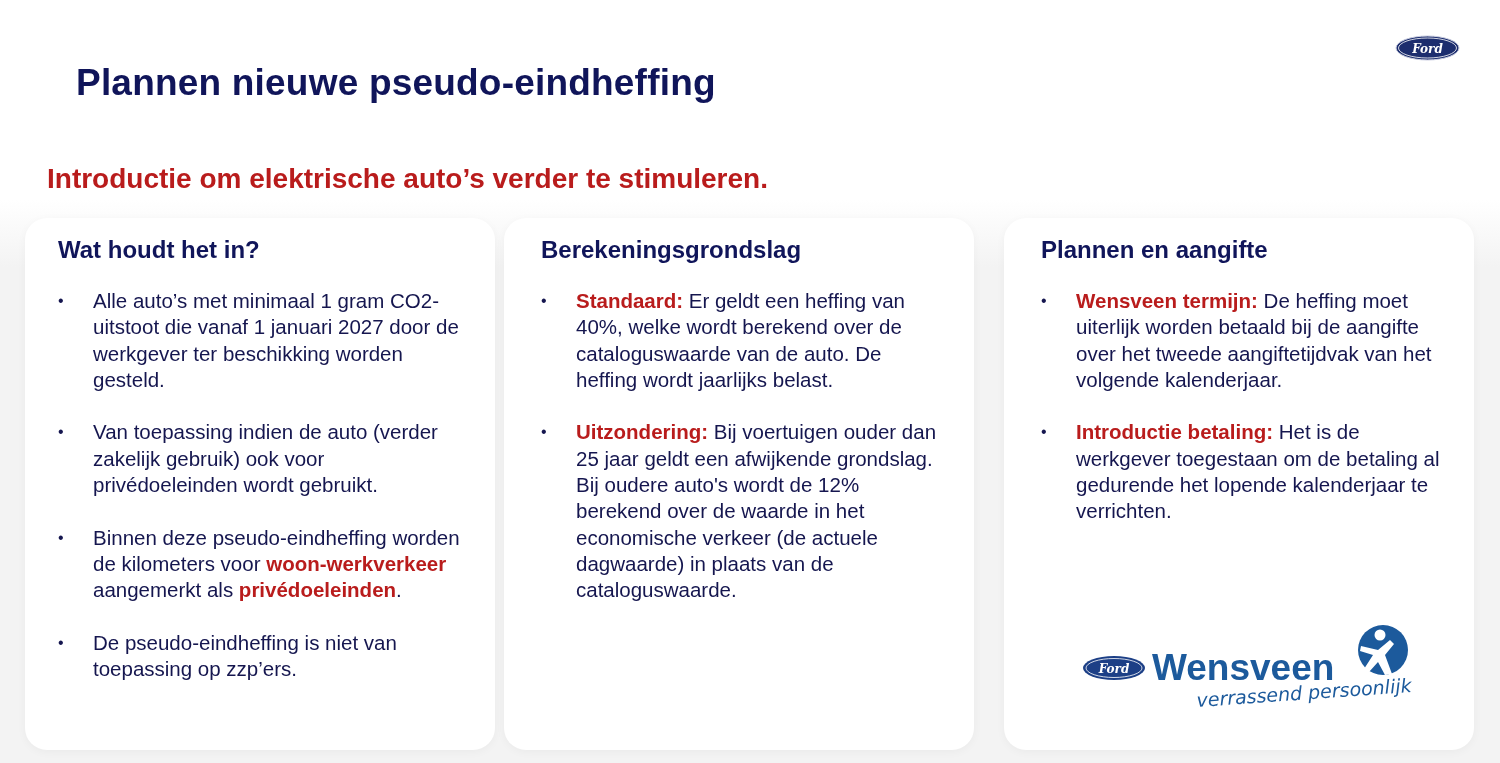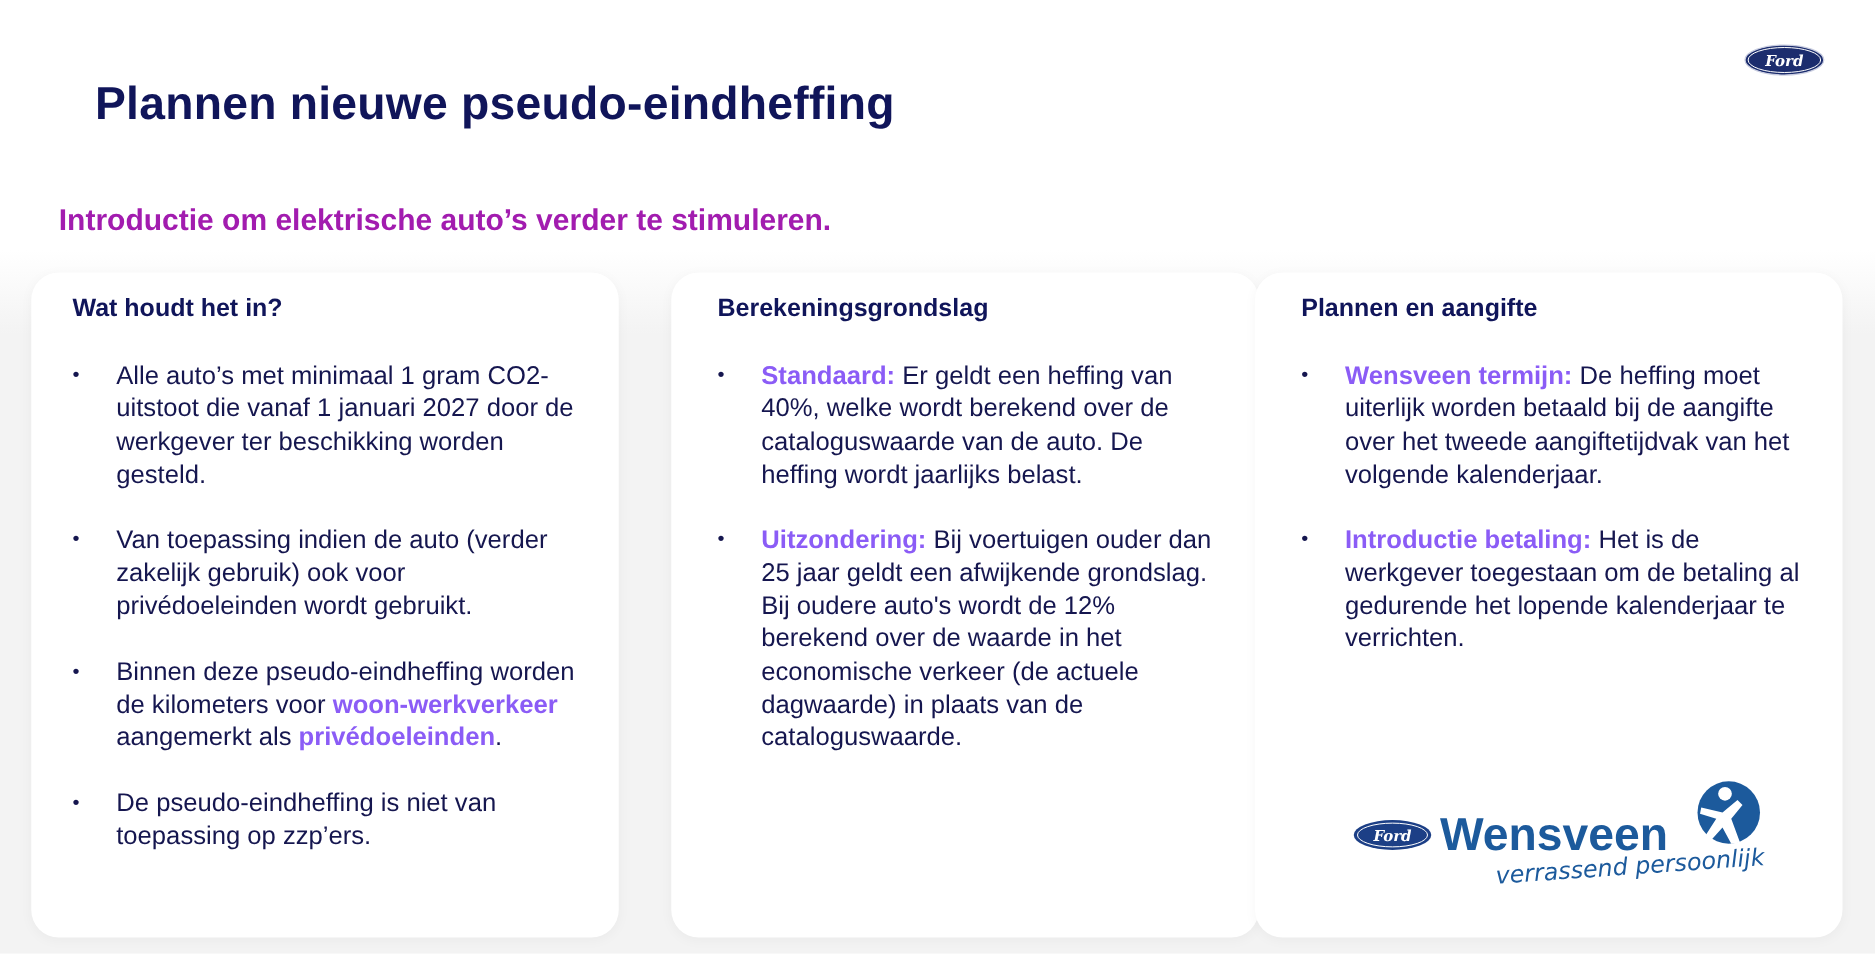--- a/index.html
+++ b/index.html
@@ -17,47 +17,47 @@
     }
     .ford-top {
       position: absolute; left: 1395px; top: 35px; width: 65px; height: 26px;
     }
     .title {
       position: absolute; left: 47px; top: 62px;
       font-size: 37px; font-weight: 700; color: #10155a; letter-spacing: 0.2px; margin-left: 29px;
     }
     .subtitle {
       position: absolute; left: 47px; top: 163px;
-      font-size: 24px; font-weight: 700; color: #a21caf;
+      font-size: 28px; font-weight: 700; color: #b91c1c;
     }
     .card {
       position: absolute; top: 218px; height: 532px; width: 470px;
       background: #ffffff; border-radius: 22px;
       box-shadow: 0 2px 10px rgba(0,0,0,0.04);
     }
     .card-1 { left: 25px; }
-    .card-2 { left: 537px; }
+    .card-2 { left: 504px; }
     .card-3 { left: 1004px; }
     .card-title {
       position: absolute; top: 18px; left: 33px;
-      font-size: 20px; font-weight: 700; color: #10155a;
+      font-size: 24px; font-weight: 700; color: #10155a;
     }
     .card-2 .card-title, .card-3 .card-title { left: 37px; }
     .bullets { position: absolute; top: 70px; left: 33px; right: 30px; list-style: none; }
     .card-2 .bullets, .card-3 .bullets { left: 37px; }
     .bullet {
       position: relative; padding-left: 35px;
       font-size: 20.5px; line-height: 26.3px; color: #15164f;
       margin-bottom: 26.3px;
     }
     .bullet .dot {
       position: absolute; left: 0; top: 0; width: 12px; text-align: left;
       font-size: 16px;
     }
-    .bullet b { font-weight: 700; color: #8b5cf6; }
+    .bullet b { font-weight: 700; color: #b91c1c; }
     .wensveen {
       position: absolute; left: 1082px; top: 622px; width: 330px; height: 95px;
     }
   </style>
 </head>
 <body>
 
 <div class="slide">
   <div class="band"></div>
 

